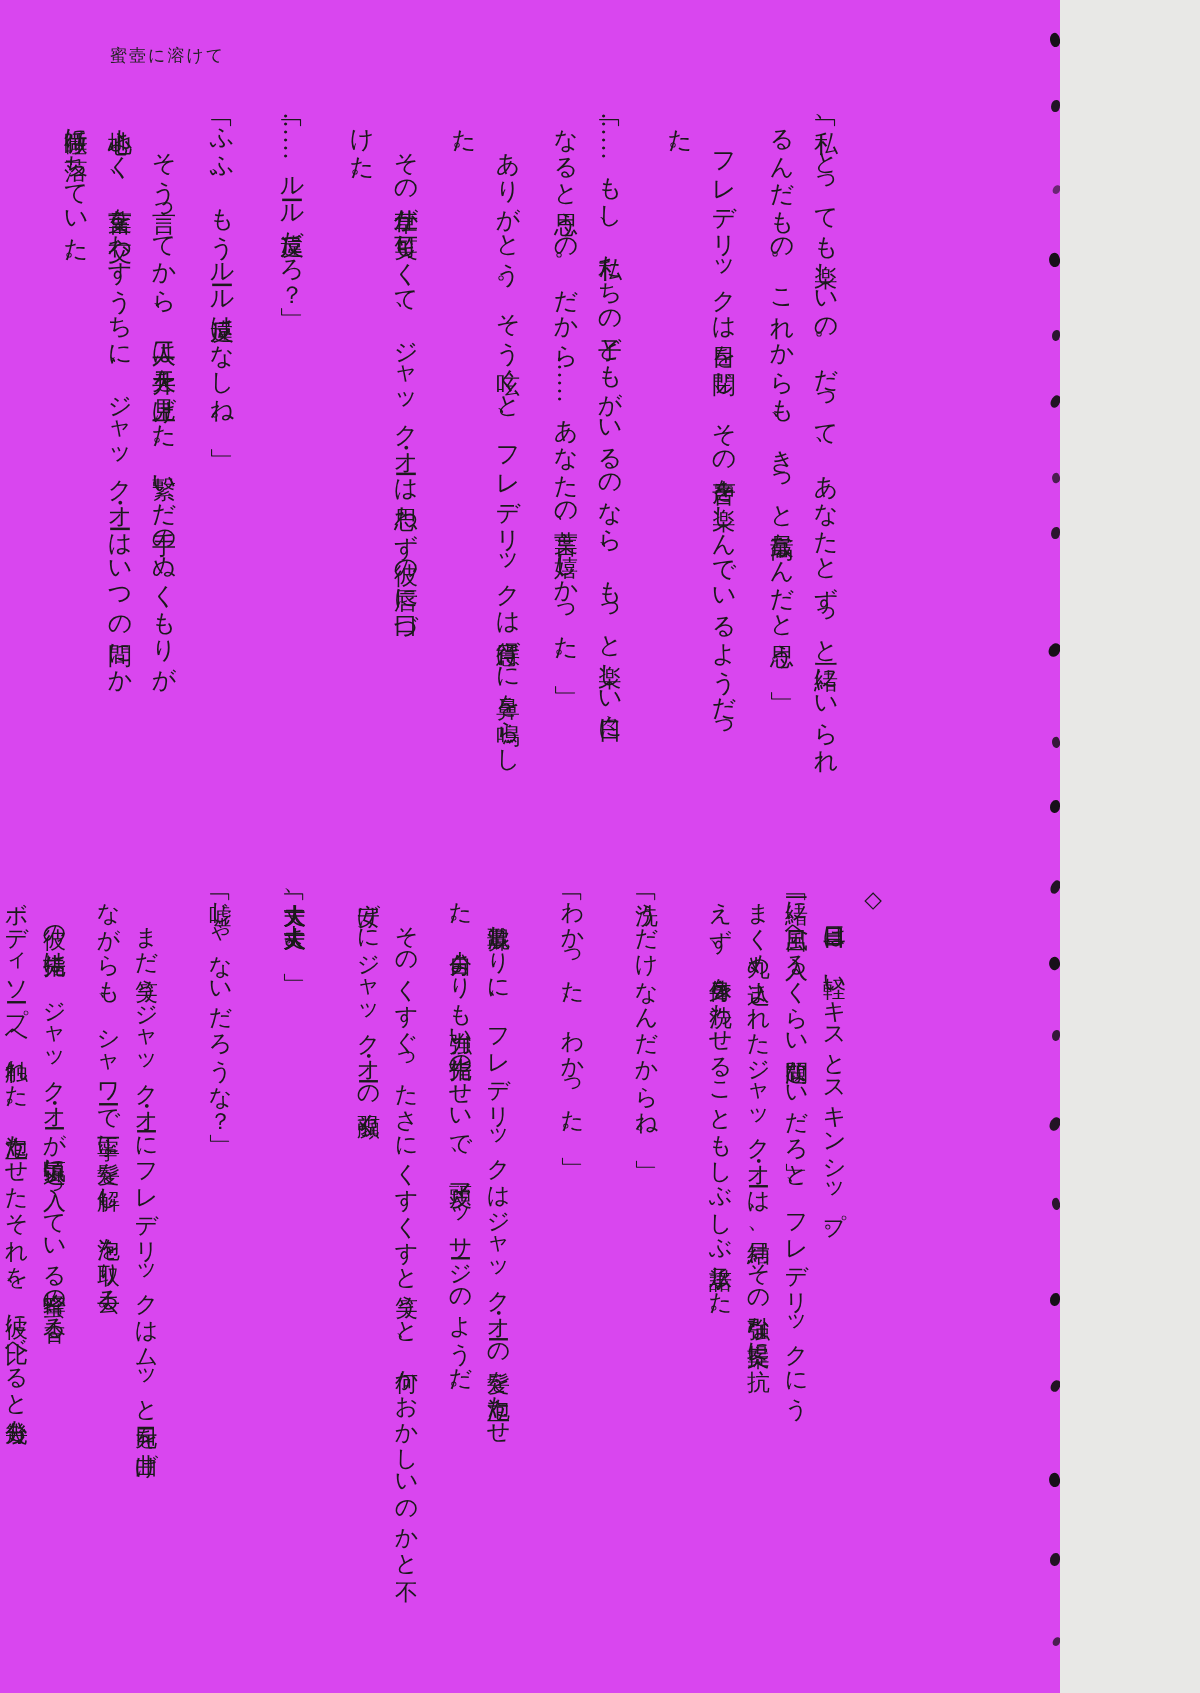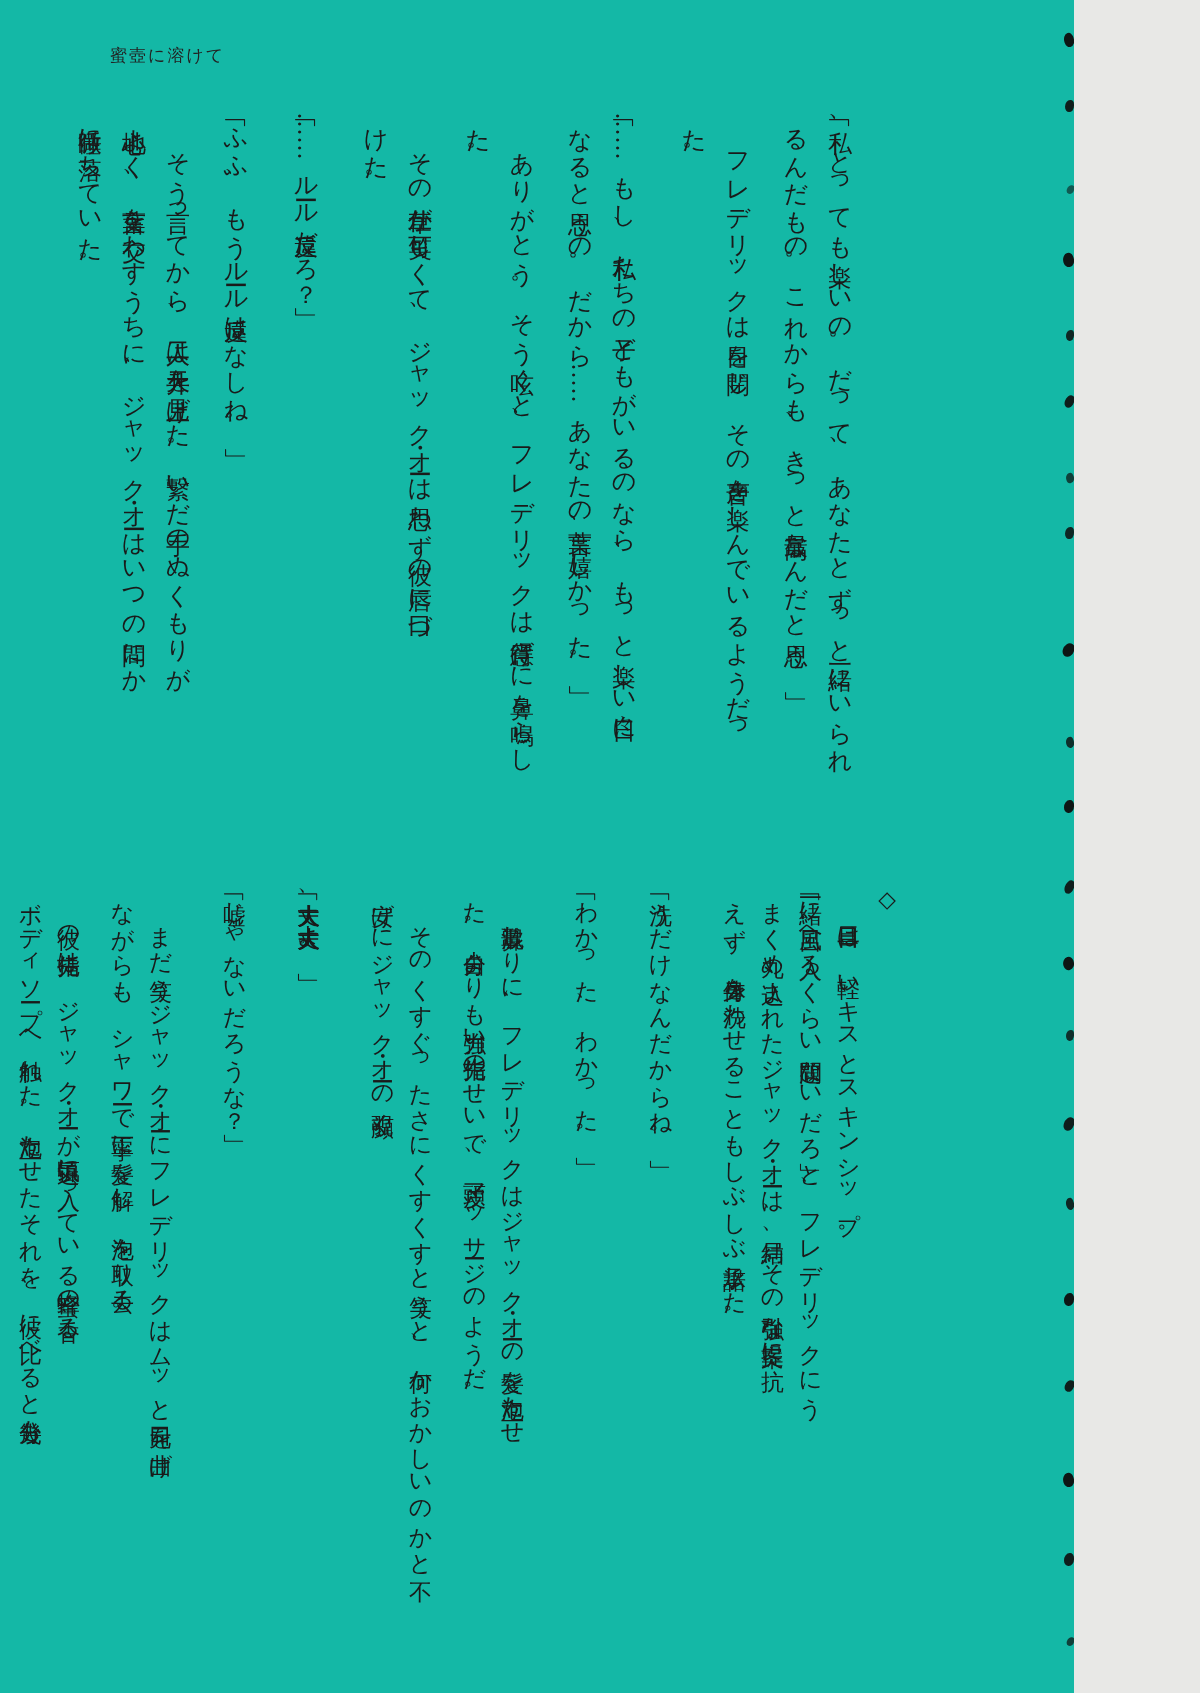--- a/index.html
+++ b/index.html
@@ -1,23 +1,22 @@
 <!DOCTYPE html>
 <html><head>
 <meta charset="utf-8">
 <style>
   html,body{margin:0;padding:0;background:#e8e8e6;}
   .page{
     position:relative;
     width:1060px;height:1693px;
-    background:#14b8a6;
+    background:#d946ef;
     overflow:hidden;
     font-family:"DejaVu Serif","Liberation Serif",serif;
     color:#1a1a1a;
-    padding-left:14px;
   }
   .running-head{
     position:absolute;
     left:110px;top:44px;
     font-size:17px;
     letter-spacing:2px;
     color:#222;
   }
   .vsec{
     position:absolute;

